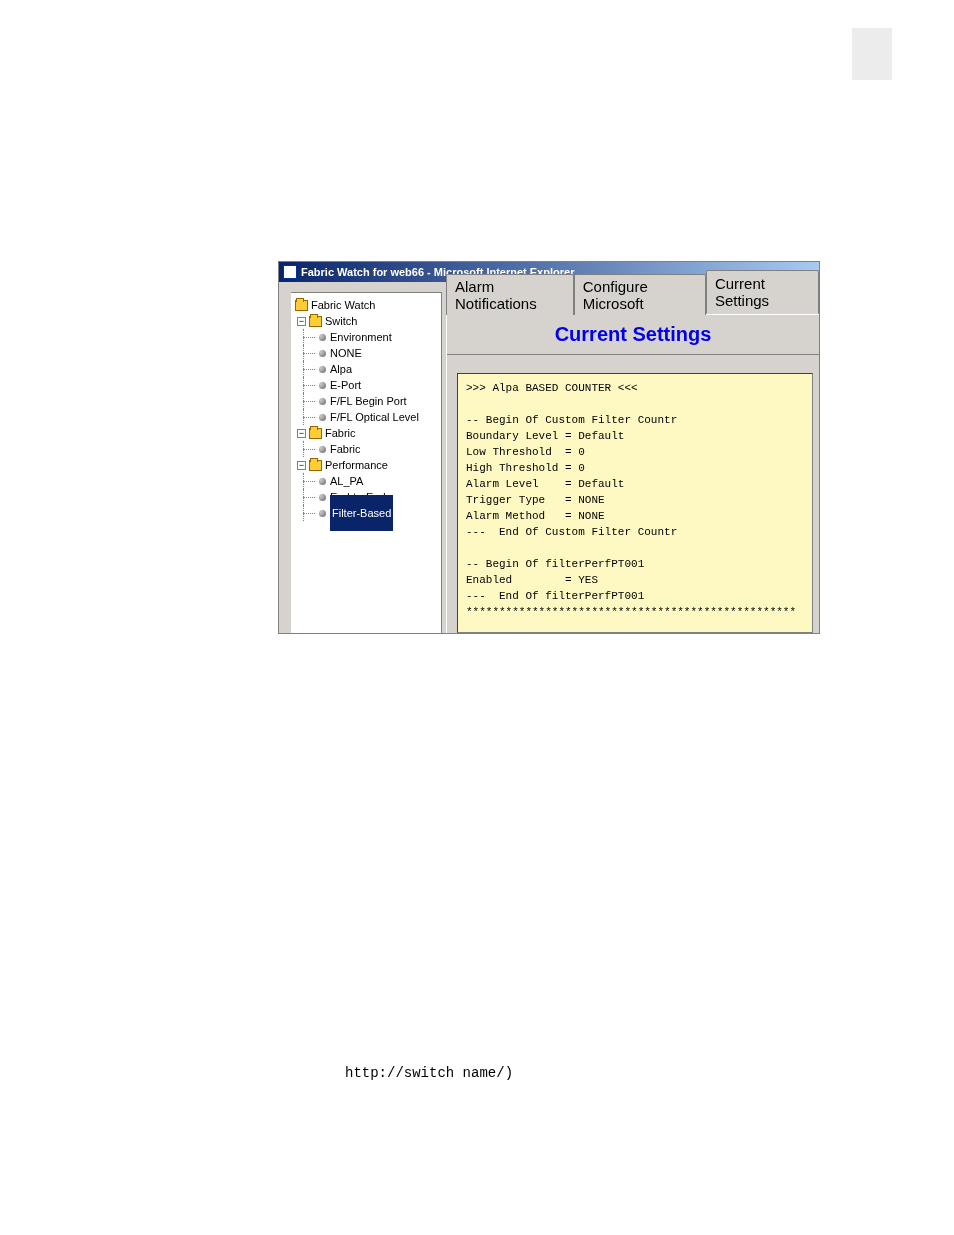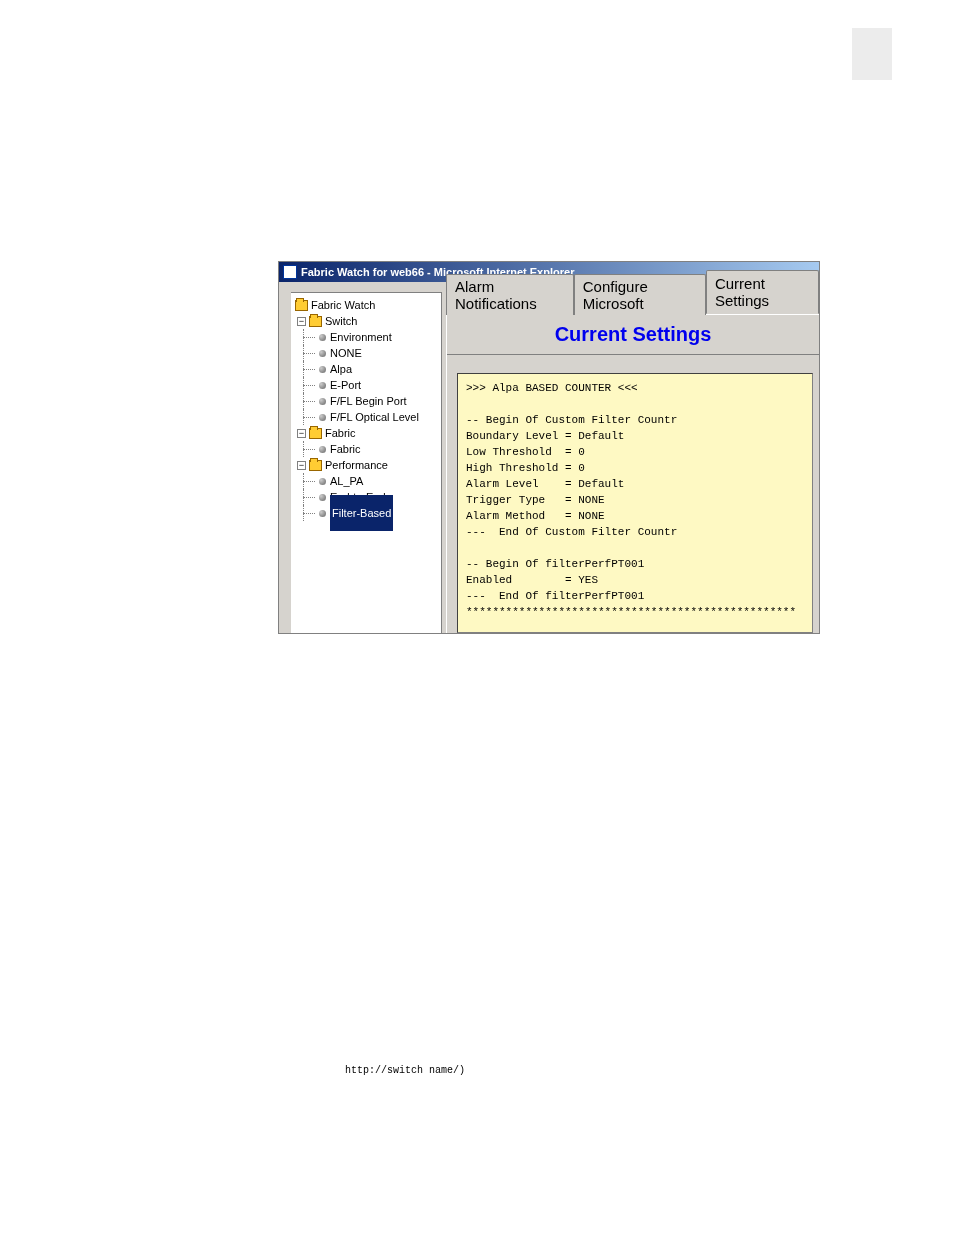--- a/index.html
+++ b/index.html
@@ -191,21 +191,21 @@
     height: 260px;
     overflow: hidden;
     white-space: pre;
     color: #000000;
   }
   .footer-text {
     position: absolute;
     top: 1065px;
     left: 345px;
     font-family: "Courier New", monospace;
-    font-size: 10px;
+    font-size: 14px;
     color: #000000;
   }
 </style>
 </head>
 <body>
 
 <div class="top-placeholder"></div>
 
 <div class="app-window">
   <div class="title-bar">

